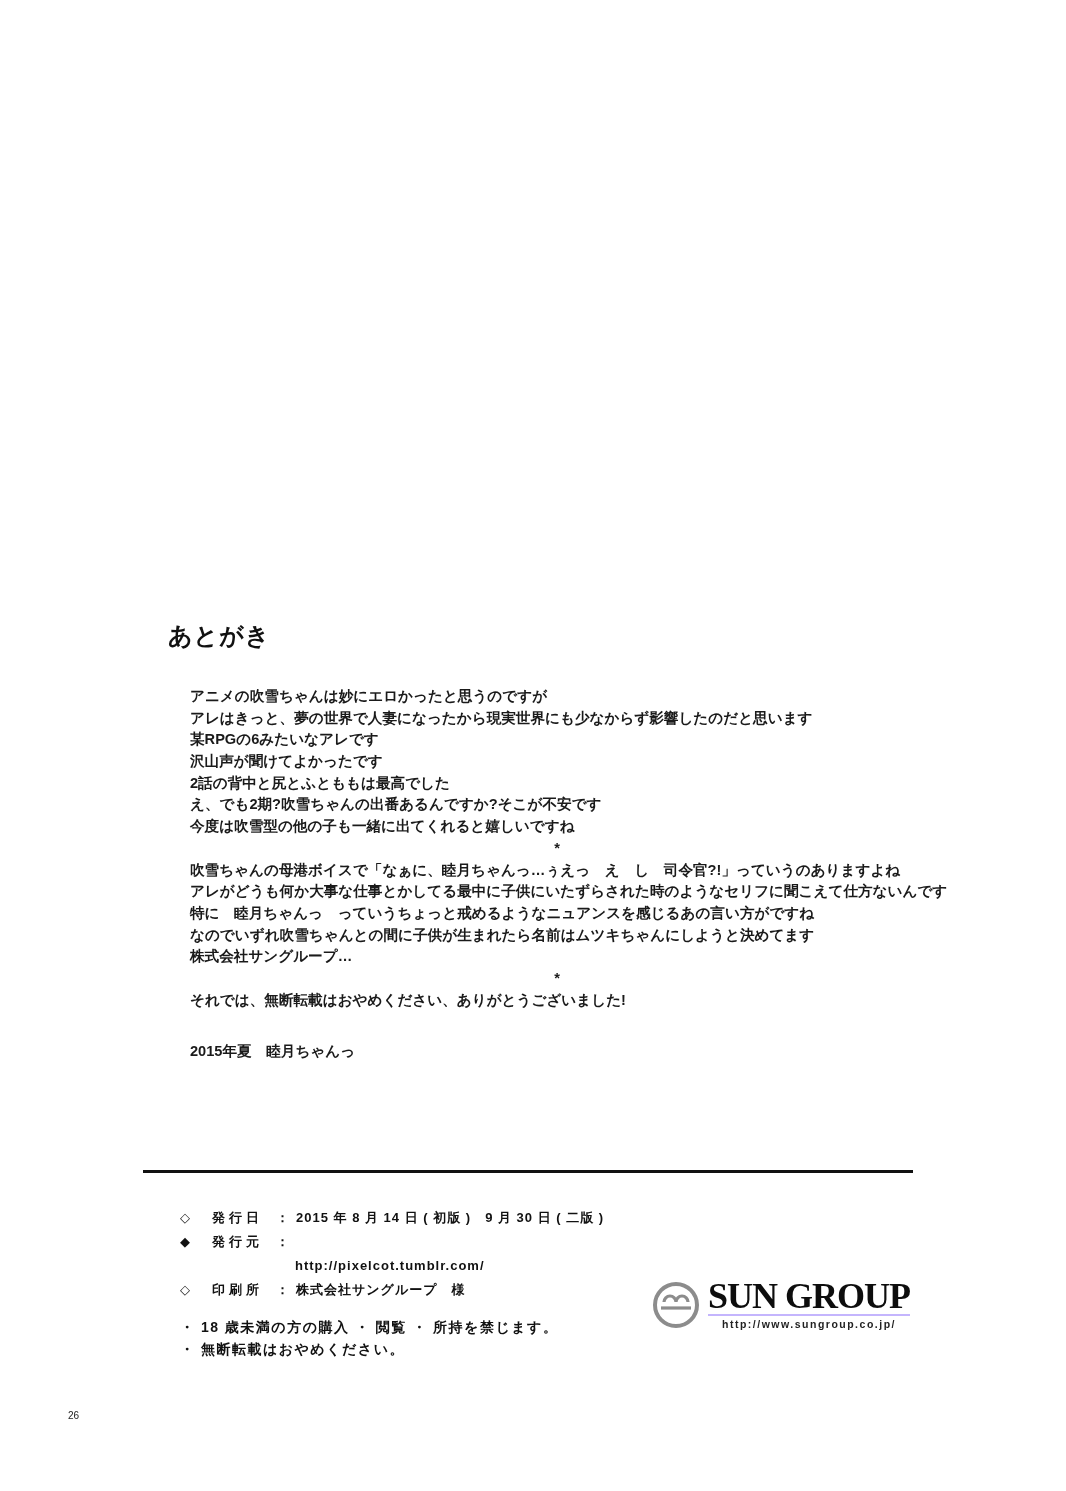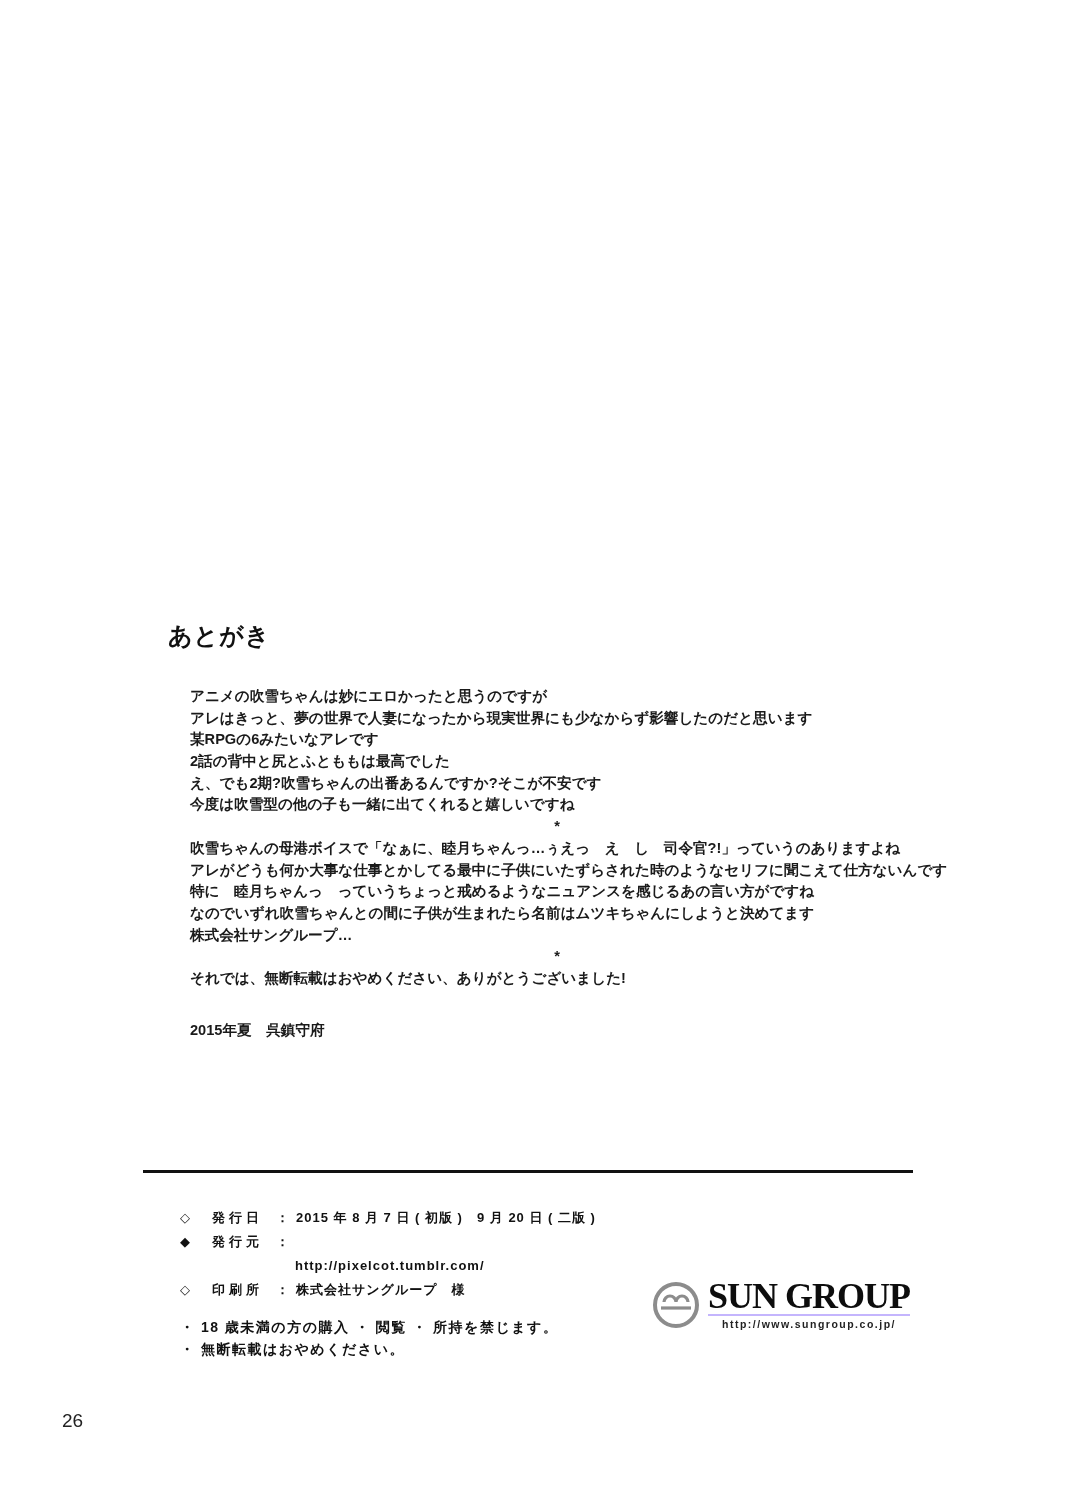--- a/index.html
+++ b/index.html
@@ -128,60 +128,61 @@
     font-weight: bold;
     letter-spacing: 1.5px;
     color: #222;
     text-align: center;
     white-space: nowrap;
   }
 
   
   .page-number {
     position: absolute;
-    left: 62px;
+    left: 68px;
     top: 1410px;
-    font-size: 19px;
+    font-size: 10px;
     color: #222;
   }
 </style>
 </head>
 <body>
 
 <div class="page">
 
   <div class="title">あとがき</div>
 
   <div class="bodytext">
     <div class="bt-line">アニメの吹雪ちゃんは妙にエロかったと思うのですが</div>
     <div class="bt-line">アレはきっと、夢の世界で人妻になったから現実世界にも少なからず影響したのだと思います</div>
     <div class="bt-line">某RPGの6みたいなアレです</div>
+    <div class="bt-line">沢山声が聞けてよかったです</div>
     <div class="bt-line">2話の背中と尻とふとももは最高でした</div>
     <div class="bt-line">え、でも2期?吹雪ちゃんの出番あるんですか?そこが不安です</div>
     <div class="bt-line">今度は吹雪型の他の子も一緒に出てくれると嬉しいですね</div>
     <div class="bt-line bt-star">*</div>
     <div class="bt-line">吹雪ちゃんの母港ボイスで「なぁに、睦月ちゃんっ…ぅえっ　え　し　司令官?!」っていうのありますよね</div>
     <div class="bt-line">アレがどうも何か大事な仕事とかしてる最中に子供にいたずらされた時のようなセリフに聞こえて仕方ないんです</div>
     <div class="bt-line">特に　睦月ちゃんっ　っていうちょっと戒めるようなニュアンスを感じるあの言い方がですね</div>
     <div class="bt-line">なのでいずれ吹雪ちゃんとの間に子供が生まれたら名前はムツキちゃんにしようと決めてます</div>
     <div class="bt-line">株式会社サングループ…</div>
     <div class="bt-line bt-star">*</div>
     <div class="bt-line">それでは、無断転載はおやめください、ありがとうございました!</div>
     <div class="bt-line bt-blank"></div>
-    <div class="bt-line">2015年夏　呉鎮守府</div>
+    <div class="bt-line">2015年夏　睦月ちゃんっ</div>
   </div>
 
   <div class="divider"></div>
 
   <div class="colophon">
     <div class="col-row">
       <span class="col-marker">◇</span>
       <span class="col-label">発行日</span>
       <span class="col-colon">：</span>
-      <span class="col-value">2015 年 8 月 7 日 ( 初版 )　9 月 20 日 ( 二版 )</span>
+      <span class="col-value">2015 年 8 月 14 日 ( 初版 )　9 月 30 日 ( 二版 )</span>
     </div>
     <div class="col-row">
       <span class="col-marker">◆</span>
       <span class="col-label">発行元</span>
       <span class="col-colon">：</span>
     </div>
     <div class="col-url">http://pixelcot.tumblr.com/</div>
     <div class="col-row">
       <span class="col-marker">◇</span>
       <span class="col-label">印刷所</span>

